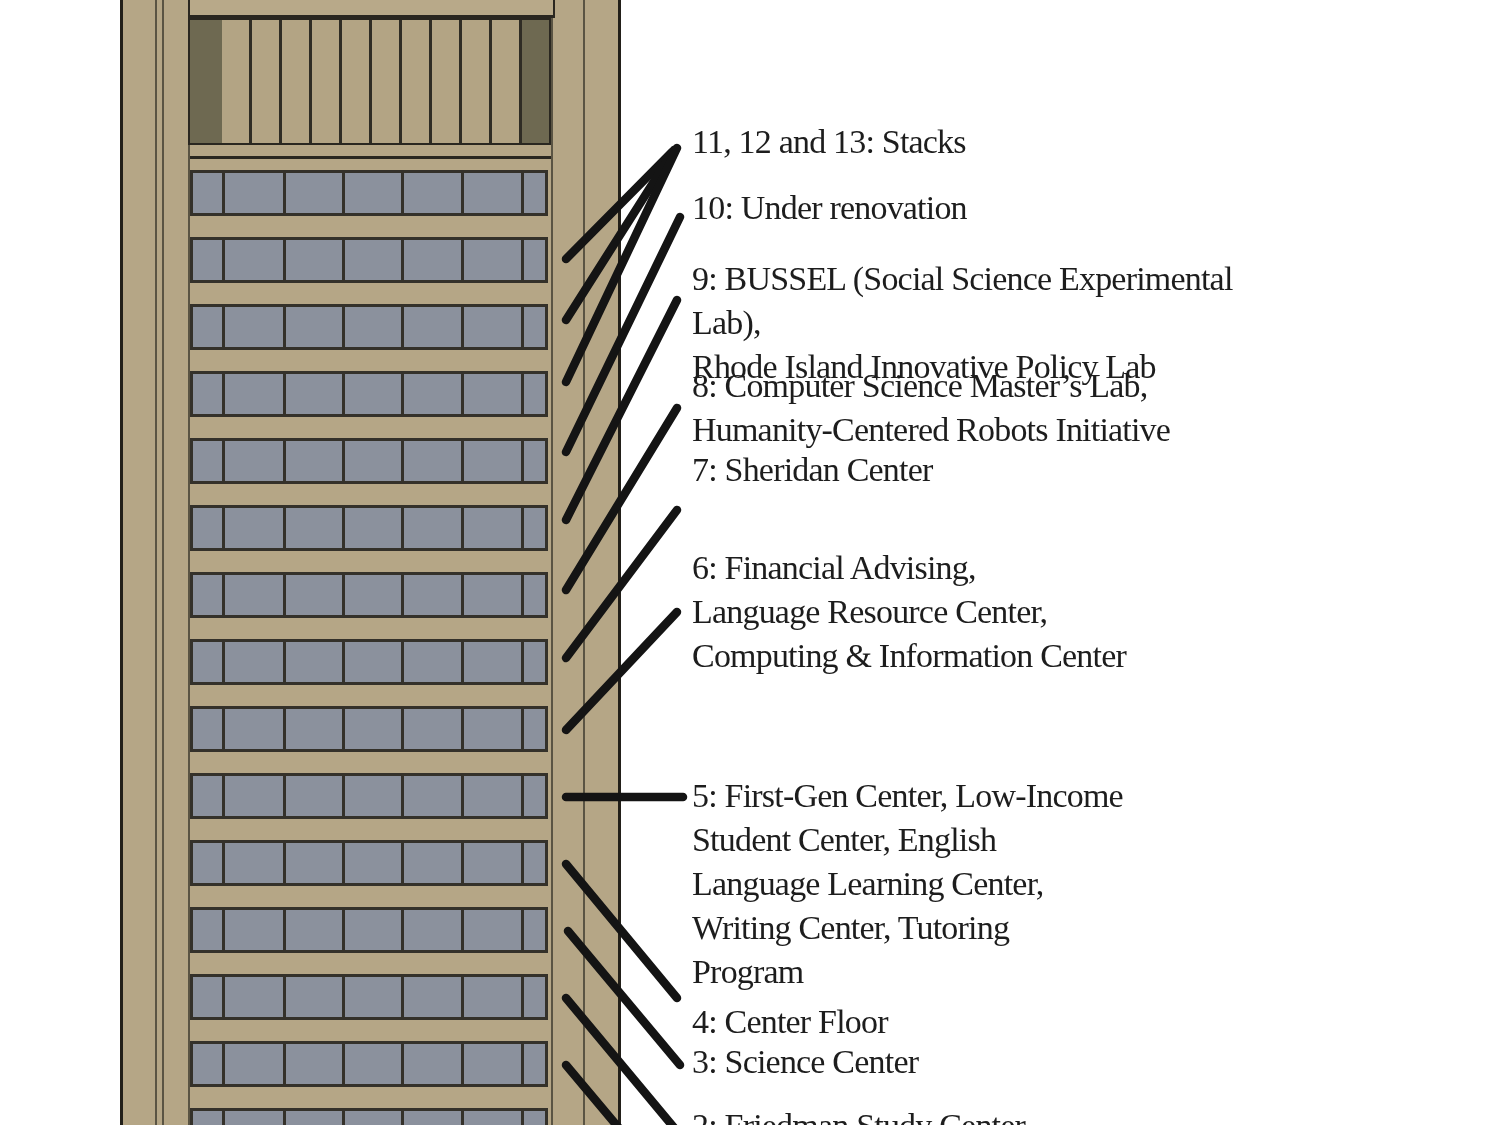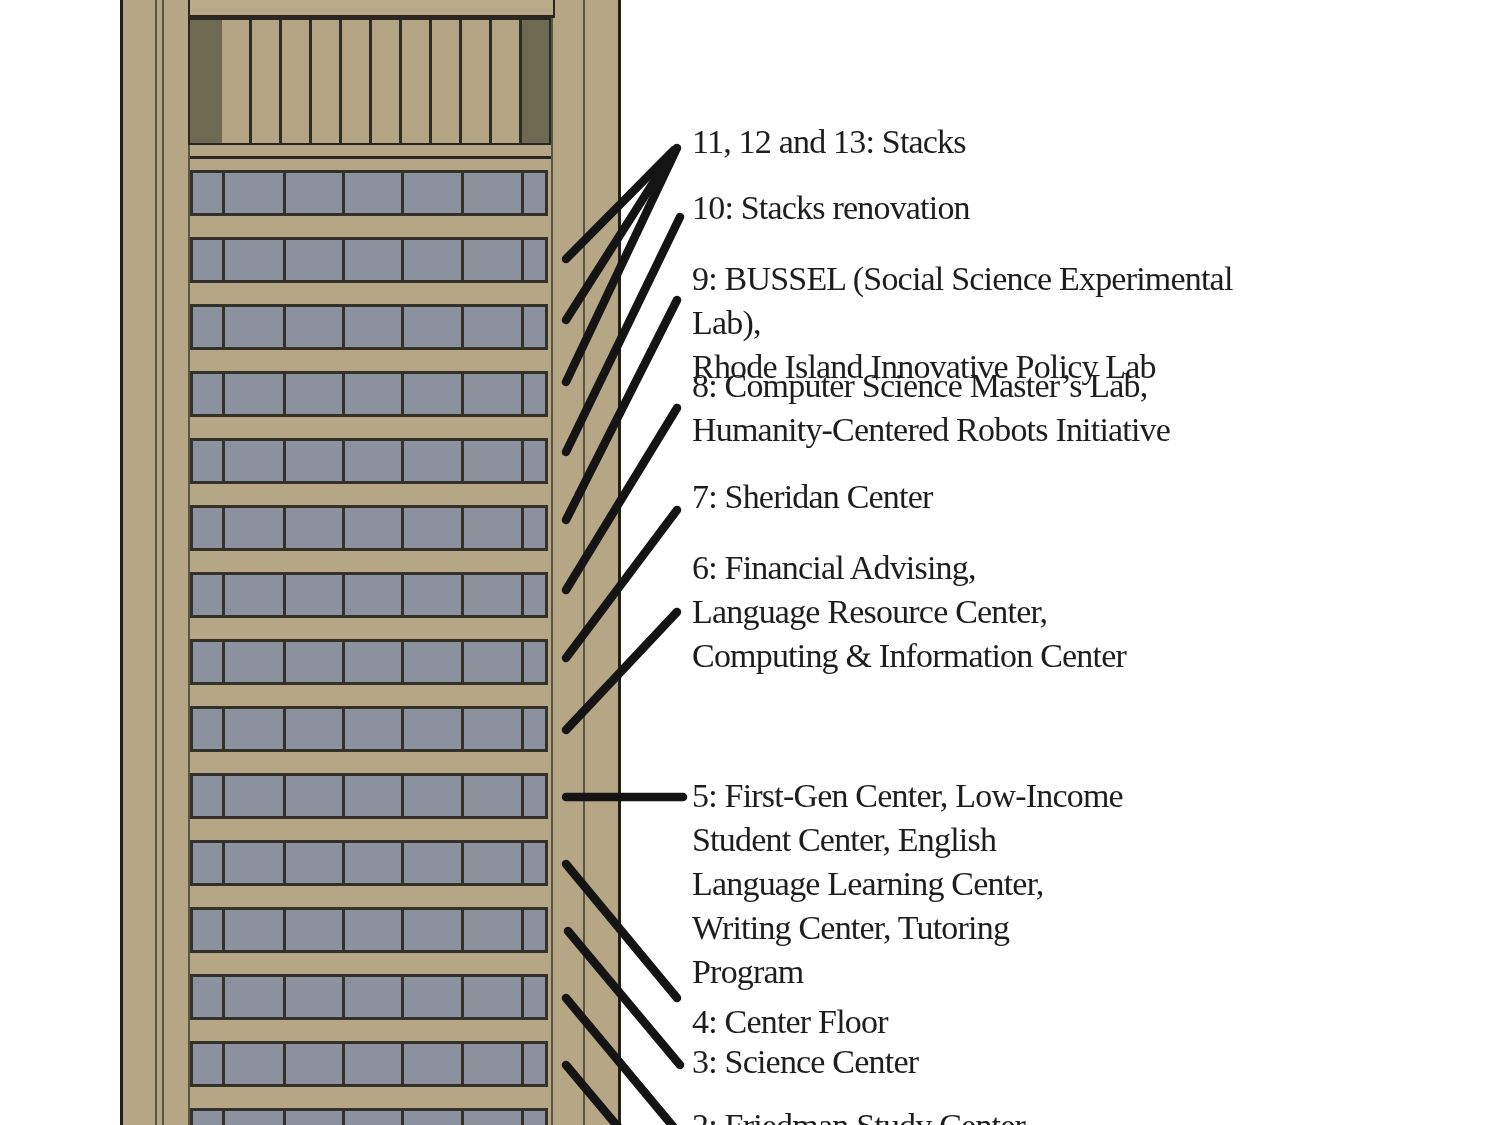--- a/index.html
+++ b/index.html
@@ -239,26 +239,26 @@
       <line x1="566" y1="730" x2="677" y2="612"></line>
       <line x1="566" y1="797" x2="683" y2="797"></line>
       <line x1="566" y1="864" x2="677" y2="998"></line>
       <line x1="568" y1="931" x2="680" y2="1065"></line>
       <line x1="566" y1="998" x2="676" y2="1130"></line>
       <line x1="566" y1="1065" x2="676" y2="1196"></line>
     </svg>
 
   <div id="floor-labels">
       <div class="floor-label" style="top: 120px;">11, 12 and 13: Stacks</div>
-      <div class="floor-label" style="top: 186px;">10: Stacks renovation</div>
+      <div class="floor-label" style="top: 186px;">10: Under renovation</div>
       <div class="floor-label" style="top: 257px;">9: BUSSEL (Social Science Experimental Lab),
 Rhode Island Innovative Policy Lab</div>
       <div class="floor-label" style="top: 364px;">8: Computer Science Master’s Lab,
 Humanity-Centered Robots Initiative</div>
-      <div class="floor-label" style="top: 475px; text-align: center;">7: Sheridan Center</div>
+      <div class="floor-label" style="top: 448px; text-align: center;">7: Sheridan Center</div>
       <div class="floor-label" style="top: 546px;">6: Financial Advising,
 Language Resource Center,
 Computing &amp; Information Center</div>
       <div class="floor-label" style="top: 774px;">5: First-Gen Center, Low-Income
 Student Center, English
 Language Learning Center,
 Writing Center, Tutoring
 Program</div>
       <div class="floor-label" style="top: 1000px;">4: Center Floor</div>
       <div class="floor-label" style="top: 1040px;">3: Science Center</div>

